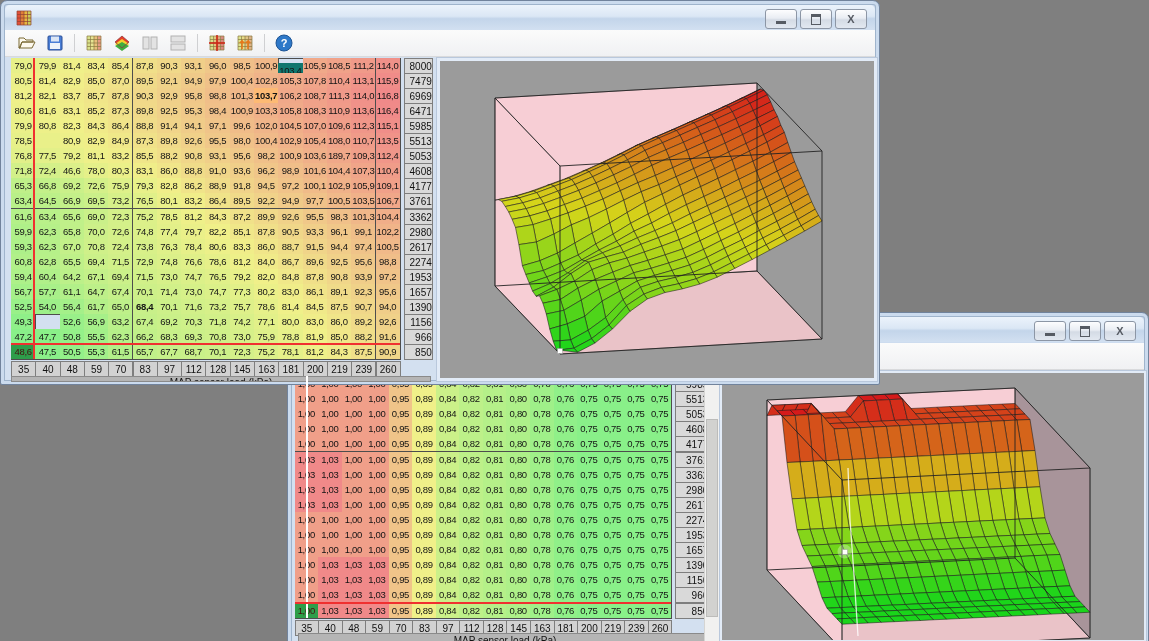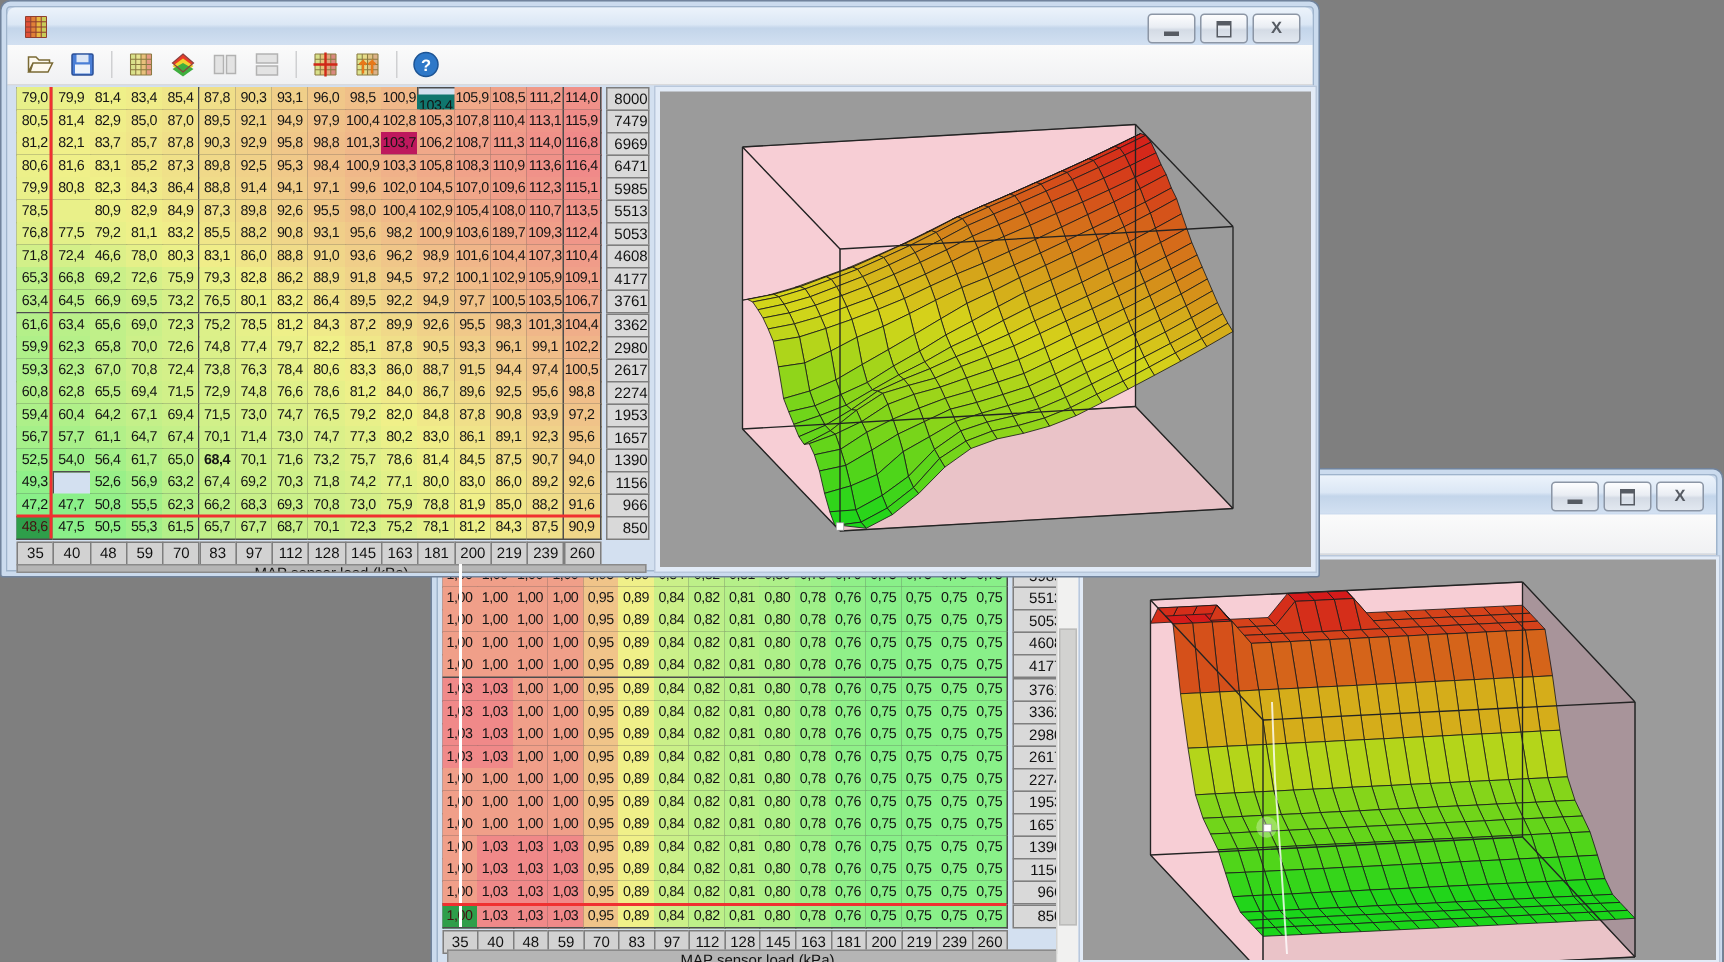--- a/index.html
+++ b/index.html
@@ -842,21 +842,21 @@
         <div class="cell" style="left: 6px; top: 31.1px; width: 25.3px; height: 16.05px; line-height: 15.05px; background: rgb(238, 240, 137);">81,2</div>
         <div class="cell" style="left: 30.3px; top: 31.1px; width: 25.3px; height: 16.05px; line-height: 15.05px; background: rgb(240, 240, 137);">82,1</div>
         <div class="cell" style="left: 54.6px; top: 31.1px; width: 25.3px; height: 16.05px; line-height: 15.05px; background: rgb(240, 235, 137);">83,7</div>
         <div class="cell" style="left: 78.9px; top: 31.1px; width: 25.3px; height: 16.05px; line-height: 15.05px; background: rgb(240, 229, 137);">85,7</div>
         <div class="cell" style="left: 103.2px; top: 31.1px; width: 25.3px; height: 16.05px; line-height: 15.05px; background: rgb(240, 223, 137);">87,8</div>
         <div class="cell" style="left: 127.5px; top: 31.1px; width: 25.3px; height: 16.05px; line-height: 15.05px; background: rgb(240, 216, 137);">90,3</div>
         <div class="cell" style="left: 151.8px; top: 31.1px; width: 25.3px; height: 16.05px; line-height: 15.05px; background: rgb(240, 208, 137);">92,9</div>
         <div class="cell" style="left: 176.1px; top: 31.1px; width: 25.3px; height: 16.05px; line-height: 15.05px; background: rgb(240, 199, 137);">95,8</div>
         <div class="cell" style="left: 200.4px; top: 31.1px; width: 25.3px; height: 16.05px; line-height: 15.05px; background: rgb(240, 190, 137);">98,8</div>
         <div class="cell" style="left: 224.7px; top: 31.1px; width: 25.3px; height: 16.05px; line-height: 15.05px; background: rgb(240, 183, 137);">101,3</div>
-        <div class="cell" style="left: 249px; top: 31.1px; width: 25.3px; height: 16.05px; line-height: 15.05px; background: #be185d;">103,7</div>
+        <div class="cell" style="left: 249px; top: 31.1px; width: 25.3px; height: 16.05px; line-height: 15.05px; background: #fdba74; font-weight: bold;">103,7</div>
         <div class="cell" style="left: 273.3px; top: 31.1px; width: 25.3px; height: 16.05px; line-height: 15.05px; background: rgb(240, 168, 137);">106,2</div>
         <div class="cell" style="left: 297.6px; top: 31.1px; width: 25.3px; height: 16.05px; line-height: 15.05px; background: rgb(240, 161, 137);">108,7</div>
         <div class="cell" style="left: 321.9px; top: 31.1px; width: 25.3px; height: 16.05px; line-height: 15.05px; background: rgb(240, 153, 137);">111,3</div>
         <div class="cell" style="left: 346.2px; top: 31.1px; width: 25.3px; height: 16.05px; line-height: 15.05px; background: rgb(240, 145, 137);">114,0</div>
         <div class="cell" style="left: 370.5px; top: 31.1px; width: 25.3px; height: 16.05px; line-height: 15.05px; background: rgb(240, 137, 137);">116,8</div>
         <div class="rpmcell" style="left: 398.8px; top: 31.1px; width: 29px; height: 16.05px; line-height: 15.05px;">6969</div>
         <div class="cell" style="left: 6px; top: 46.15px; width: 25.3px; height: 16.05px; line-height: 15.05px; background: rgb(236, 240, 137);">80,6</div>
         <div class="cell" style="left: 30.3px; top: 46.15px; width: 25.3px; height: 16.05px; line-height: 15.05px; background: rgb(239, 240, 137);">81,6</div>
         <div class="cell" style="left: 54.6px; top: 46.15px; width: 25.3px; height: 16.05px; line-height: 15.05px; background: rgb(240, 237, 137);">83,1</div>
         <div class="cell" style="left: 78.9px; top: 46.15px; width: 25.3px; height: 16.05px; line-height: 15.05px; background: rgb(240, 231, 137);">85,2</div>

